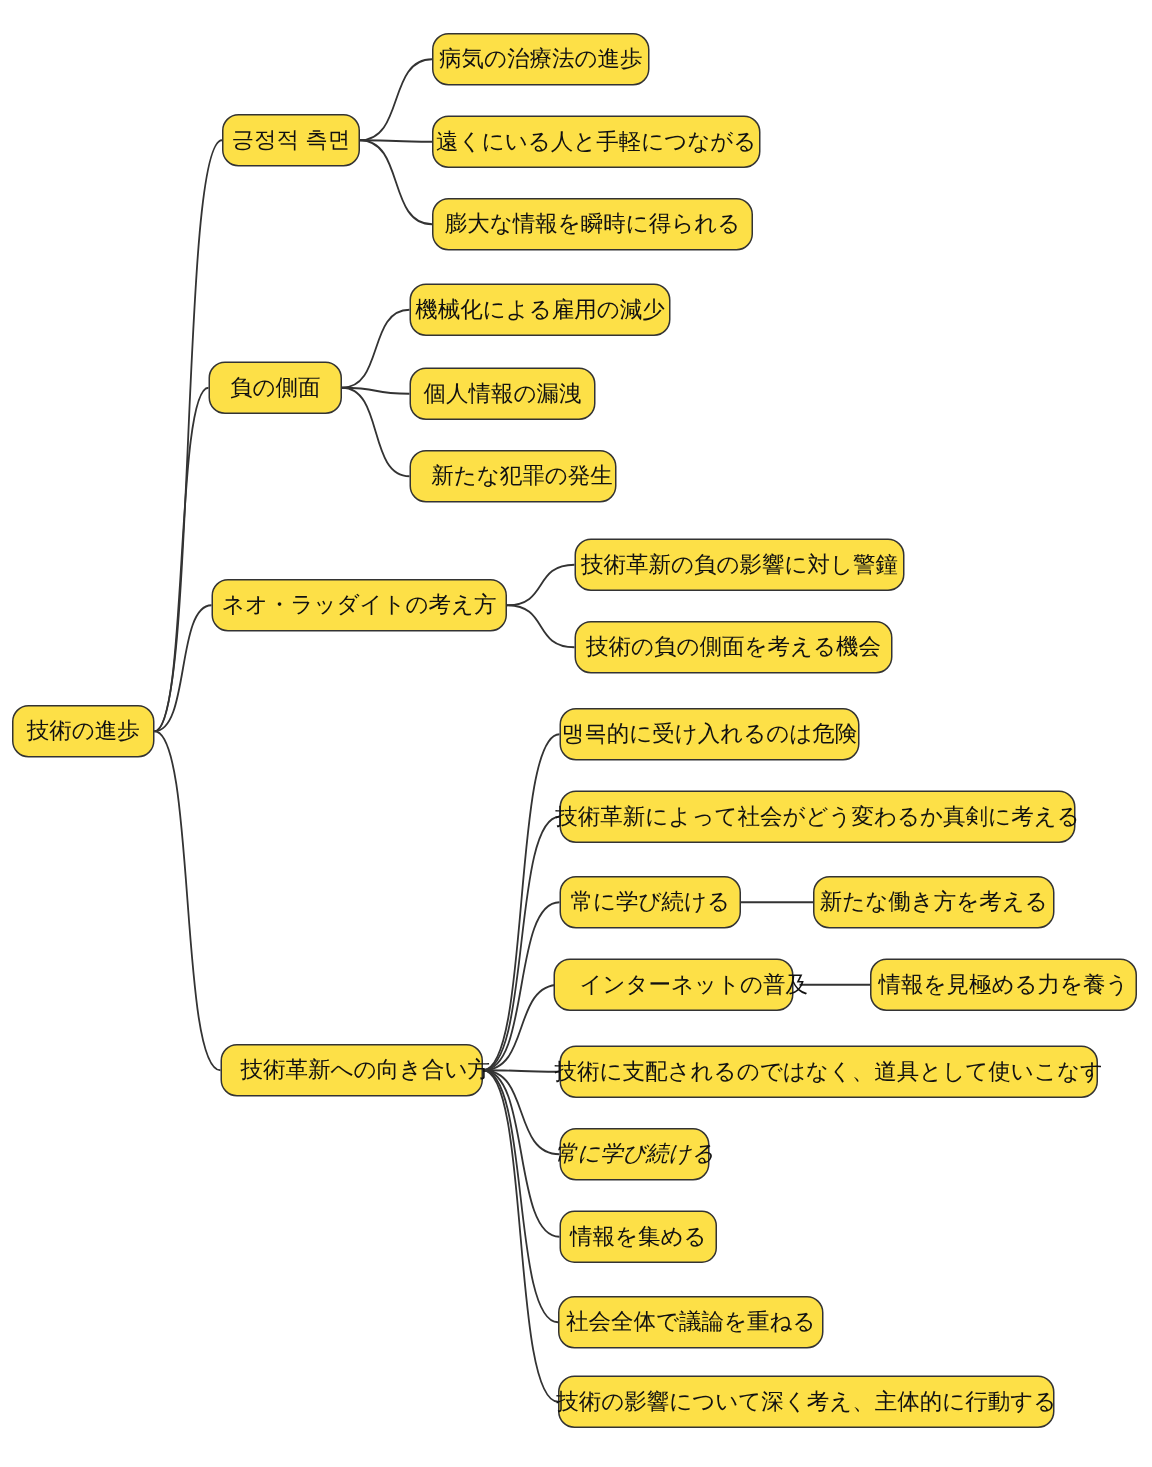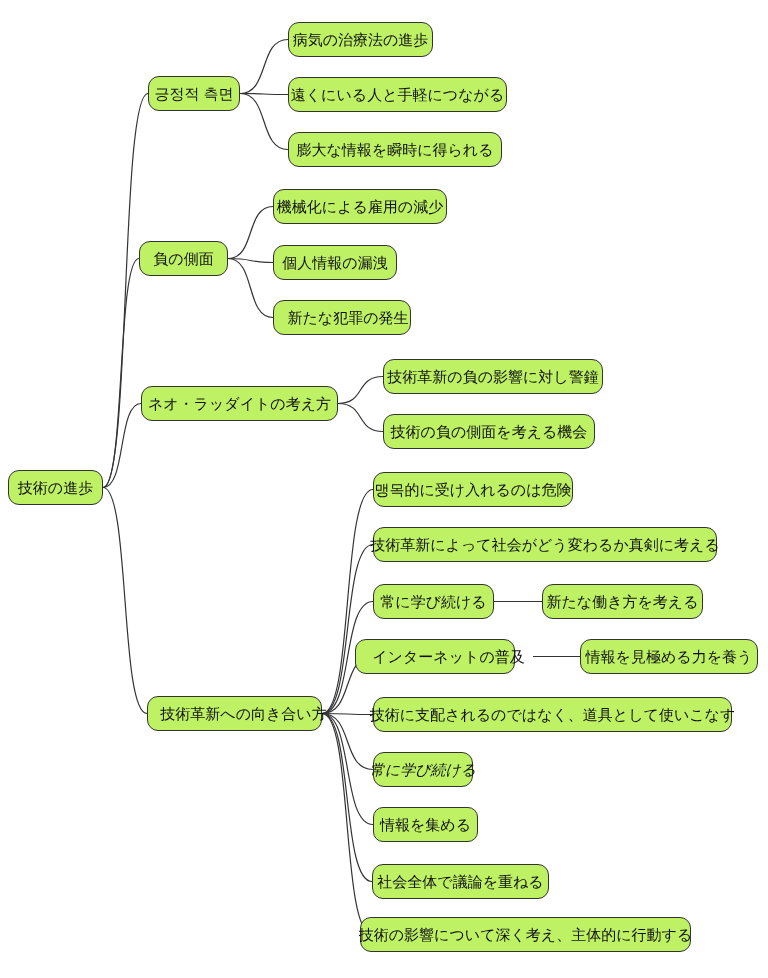--- a/index.html
+++ b/index.html
@@ -26,21 +26,21 @@
     fill: none;
     stroke: #333333;
     stroke-width: 1.2;
   }
   .node {
     position: absolute;
     box-sizing: border-box;
     display: flex;
     align-items: center;
     justify-content: center;
-    background: #bef264;
+    background: #fde047;
     border: 1.5px solid #333333;
     border-radius: 11px;
     font-size: 15px;
     line-height: 1;
     color: #111111;
     white-space: nowrap;
     letter-spacing: 0px;
   }
 </style>
 </head>
@@ -83,21 +83,21 @@
       <div class="node" style="left: 273px; top: 245px; width: 124px; height: 35px;">個人情報の漏洩</div>
       <div class="node" style="left: 273px; top: 300px; width: 138px; height: 35px; padding-left: 12px;">新たな犯罪の発生</div>
       <div class="node" style="left: 141px; top: 386px; width: 197px; height: 35px;">ネオ・ラッダイトの考え方</div>
       <div class="node" style="left: 383px; top: 359px; width: 220px; height: 35px;">技術革新の負の影響に対し警鐘</div>
       <div class="node" style="left: 383px; top: 414px; width: 212px; height: 35px;">技術の負の側面を考える機会</div>
       <div class="node" style="left: 147px; top: 696px; width: 175px; height: 35px; padding-left: 18px;">技術革新への向き合い方</div>
       <div class="node" style="left: 373px; top: 472px; width: 200px; height: 35px;">맹목的に受け入れるのは危険</div>
       <div class="node" style="left: 373px; top: 527px; width: 344px; height: 35px;">技術革新によって社会がどう変わるか真剣に考える</div>
       <div class="node" style="left: 373px; top: 584px; width: 121px; height: 35px;">常に学び続ける</div>
       <div class="node" style="left: 542px; top: 584px; width: 161px; height: 35px;">新たな働き方を考える</div>
-      <div class="node" style="left: 355px; top: 639px; width: 160px; height: 35px; padding-left: 27px;">インターネットの普及</div>
+      <div class="node" style="left: 369px; top: 639px; width: 160px; height: 35px; padding-left: 27px;">インターネットの普及</div>
       <div class="node" style="left: 580px; top: 639px; width: 178px; height: 35px;">情報を見極める力を養う</div>
       <div class="node" style="left: 373px; top: 697px; width: 359px; height: 35px;">技術に支配されるのではなく、道具として使いこなす</div>
       <div class="node" style="left: 373px; top: 752px; width: 100px; height: 35px; font-style: italic;">常に学び続ける</div>
       <div class="node" style="left: 373px; top: 807px; width: 105px; height: 35px; border-radius: 10px;">情報を集める</div>
       <div class="node" style="left: 372px; top: 864px; width: 177px; height: 35px;">社会全体で議論を重ねる</div>
-      <div class="node" style="left: 360px; top: 917px; width: 331px; height: 35px;">技術の影響について深く考え、主体的に行動する</div>
+      <div class="node" style="left: 372px; top: 917px; width: 331px; height: 35px;">技術の影響について深く考え、主体的に行動する</div>
     </div>
 </div>
 
 </body></html>

